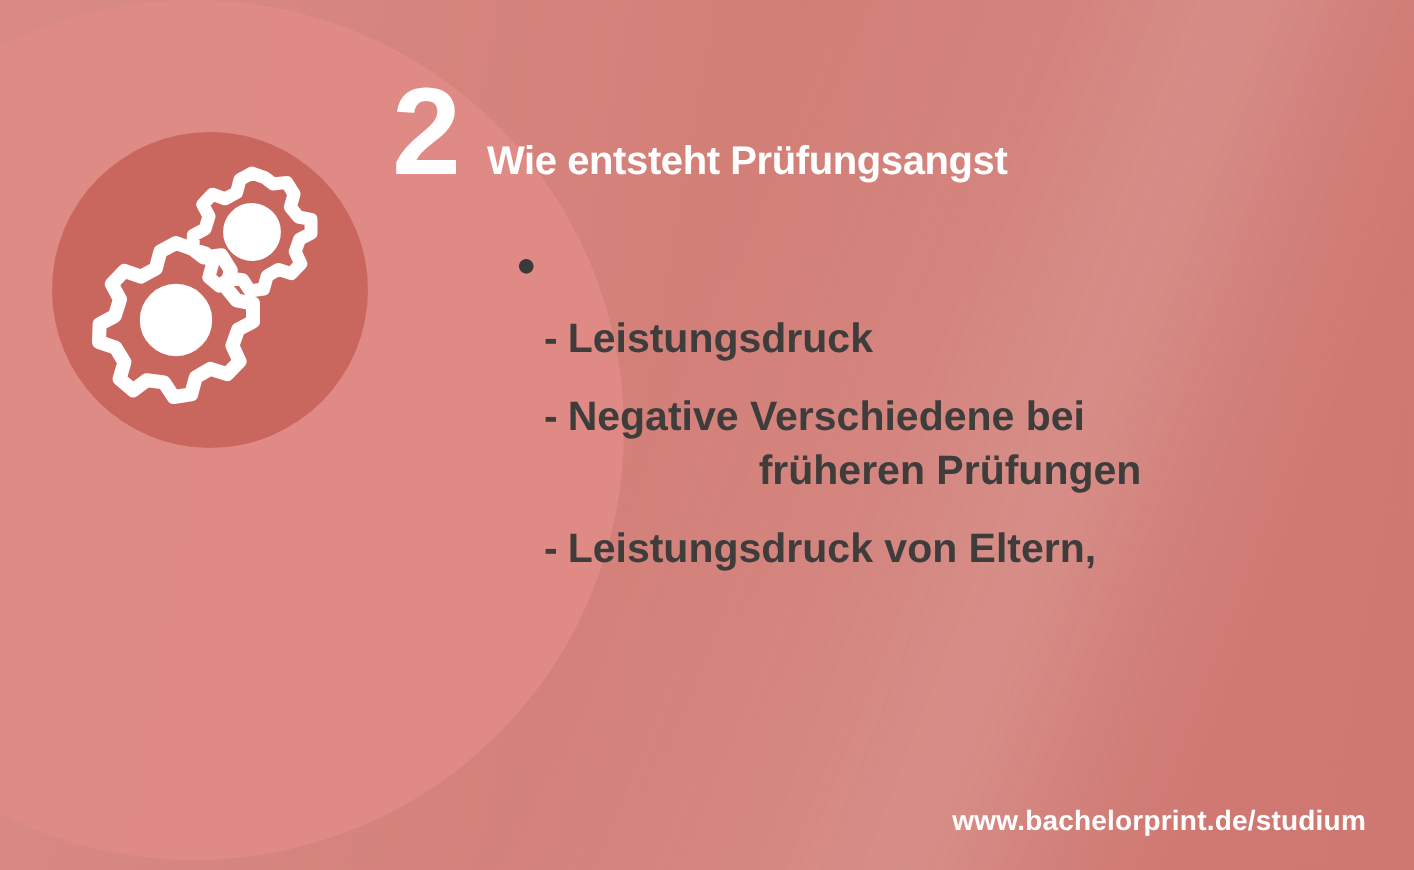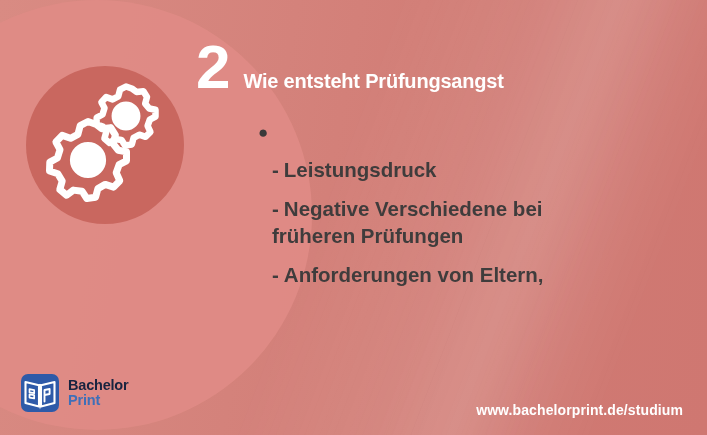--- a/index.html
+++ b/index.html
@@ -128,20 +128,21 @@
     font-weight: bold;
     line-height: 1.28;
     margin: 0 0 13px 14px;
     color: #3f3c3c;
   }
   .sub-item .dash {
     margin-right: 5px;
   }
   .sub-item .cont {
     display: block;
+    text-align: center;
   }
 
   
   .logo {
     position: absolute;
     left: 20px;
     bottom: 22px;
     display: flex;
     align-items: center;
     gap: 8px;
@@ -247,44 +248,21 @@
     <div class="sub-item">
       <span class="dash">-</span><span>Leistungsdruck</span>
     </div>
 
     <div class="sub-item">
       <span class="dash">-</span><span>Negative Verschiedene bei</span>
       <span class="cont">früheren Prüfungen</span>
     </div>
 
     <div class="sub-item">
-      <span class="dash">-</span><span>Anforderungen von Eltern,</span>
+      <span class="dash">-</span><span>Leistungsdruck von Eltern,</span>
     </div>
 
   </div>
 
-  <div class="logo">
-    <span class="logo-mark">
-      <svg viewBox="0 0 40 40" width="40" height="40" aria-hidden="true">
-        <rect x="1" y="1" width="38" height="38" rx="7" ry="7" fill="#2e5aa8"></rect>
-
-        <path d="M5.5 9 L19 12.2 L19 33.5 L5.5 30 Z" fill="none" stroke="#ffffff" stroke-width="2.1" stroke-linejoin="round"></path>
-        <path d="M34.5 9 L21 12.2 L21 33.5 L34.5 30 Z" fill="none" stroke="#ffffff" stroke-width="2.1" stroke-linejoin="round"></path>
-        <path d="M19 12.2 L20 11.9 L21 12.2" fill="none" stroke="#ffffff" stroke-width="2.1" stroke-linejoin="round"></path>
-
-        <path d="M9.5 16.2 L14.2 17.2 L14.2 20.2 L9.5 19.4 Z" fill="none" stroke="#ffffff" stroke-width="1.7" stroke-linejoin="round"></path>
-        <path d="M9.5 21.4 L14.2 22.2 L14.2 25.4 L9.5 24.6 Z" fill="none" stroke="#ffffff" stroke-width="1.7" stroke-linejoin="round"></path>
-
-        <path d="M24.5 17.0 L24.5 28.5" fill="none" stroke="#ffffff" stroke-width="1.9" stroke-linecap="round"></path>
-        <path d="M24.5 17.0 L29.6 16.0 L29.6 21.0 L24.5 22.0" fill="none" stroke="#ffffff" stroke-width="1.9" stroke-linejoin="round"></path>
-
-        <path d="M19.2 33.8 L20 36.5 L20.8 33.8" fill="#ffffff"></path>
-      </svg>
-    </span>
-    <span class="logo-text">
-      <span class="l1">Bachelor</span>
-      <span class="l2">Print</span>
-    </span>
-  </div>
 
   <div class="url">www.bachelorprint.de/studium</div>
 
 </div>
 
 </body></html>

